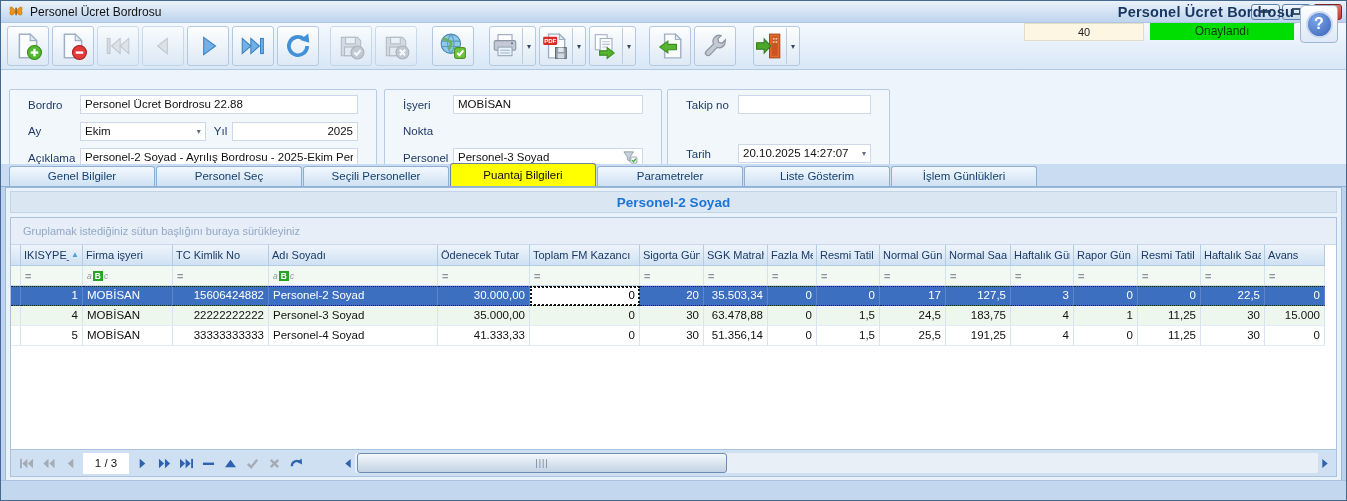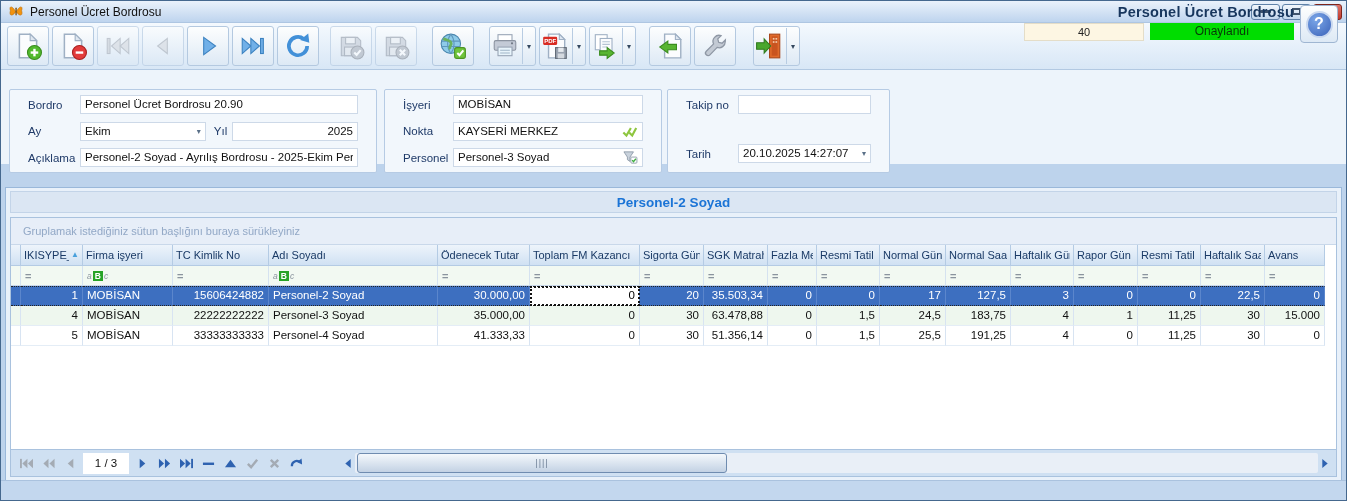--- a/index.html
+++ b/index.html
@@ -324,21 +324,21 @@
   </div>
   <div class="help-btn">
     <div class="help-circle">?</div>
   </div>
 
   <div class="formbar">
     <div class="fgroup fg1">
       <div class="frow">
         <span class="flabel">Bordro</span>
         <div class="finput">
-            <span class="val">Personel Ücret Bordrosu 20.90</span>
+            <span class="val">Personel Ücret Bordrosu 22.88</span>
           </div>
       </div>
       <div class="frow">
         <span class="flabel">Ay</span>
         <div class="finput">
           <span class="val">Ekim</span>
           <span class="dd-arrow">▾</span>
         </div>
         <span class="mini-label">Yıl</span>
         <div class="finput yil-box">
@@ -355,29 +355,20 @@
 
     <div class="fgroup fg2">
       <div class="frow">
         <span class="flabel">İşyeri</span>
         <div class="finput">
             <span class="val">MOBİSAN</span>
           </div>
       </div>
       <div class="frow">
         <span class="flabel">Nokta</span>
-        <div class="finput">
-          <span class="val">KAYSERİ MERKEZ</span>
-          <span class="f-icon">
-            <svg viewBox="0 0 18 14">
-                <path d="M1.5 8l3.5 3.5L10 3" stroke="#8ec63f" stroke-width="2.4" fill="none"></path>
-                <path d="M8 8l3.5 3.5L16 3" stroke="#8ec63f" stroke-width="2.4" fill="none"></path>
-              </svg>
-          </span>
-        </div>
       </div>
       <div class="frow">
         <span class="flabel">Personel</span>
         <div class="finput">
           <span class="val">Personel-3 Soyad</span>
           <span class="f-icon">
             <svg viewBox="0 0 18 15">
                 <polygon points="2,1 13,1 9,7 9,12 6,10 6,7" fill="#c9d2dc" stroke="#8a97a6"></polygon>
                 <rect x="10" y="7" width="7" height="7" rx="1" fill="#fff" stroke="#8a97a6"></rect>
                 <path d="M11.5 10.5l1.5 1.8 2.8-3.3" stroke="#3fae3f" stroke-width="1.6" fill="none"></path>
@@ -404,20 +395,29 @@
       <div class="frow">
         <span class="flabel">Özel kod</span>
         <div class="finput">
           <span class="val"></span>
           <span class="ellipsis-btn">…</span>
         </div>
       </div>
     </div>
   </div>
 
+  <div class="tabstrip">
+      <div class="tab">Genel Bilgiler</div>
+      <div class="tab">Personel Seç</div>
+      <div class="tab">Seçili Personeller</div>
+      <div class="tab active">Puantaj Bilgileri</div>
+      <div class="tab">Parametreler</div>
+      <div class="tab">Liste Gösterim</div>
+      <div class="tab">İşlem Günlükleri</div>
+    </div>
 
   <div class="content">
     <div class="panel-header">Personel-2 Soyad</div>
     <div class="grid-wrap">
       <div class="group-hint">Gruplamak istediğiniz sütun başlığını buraya sürükleyiniz</div>
       <div class="grow" id="ghead">
           <div class="hcell icell"></div>
           <div class="hcell" style="width: 62px; flex: 0 0 62px;">
             <span class="hlabel">IKISYPE_</span>
             <span class="sort-arrow">▲</span>

